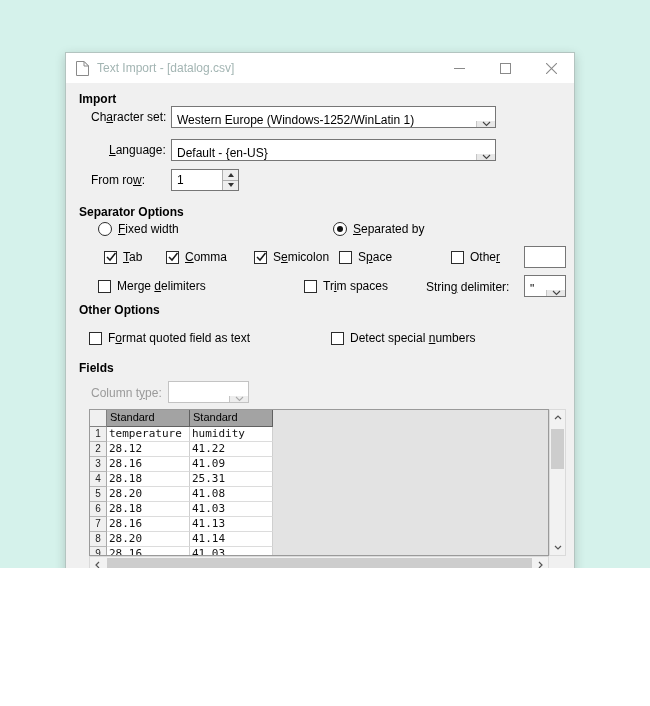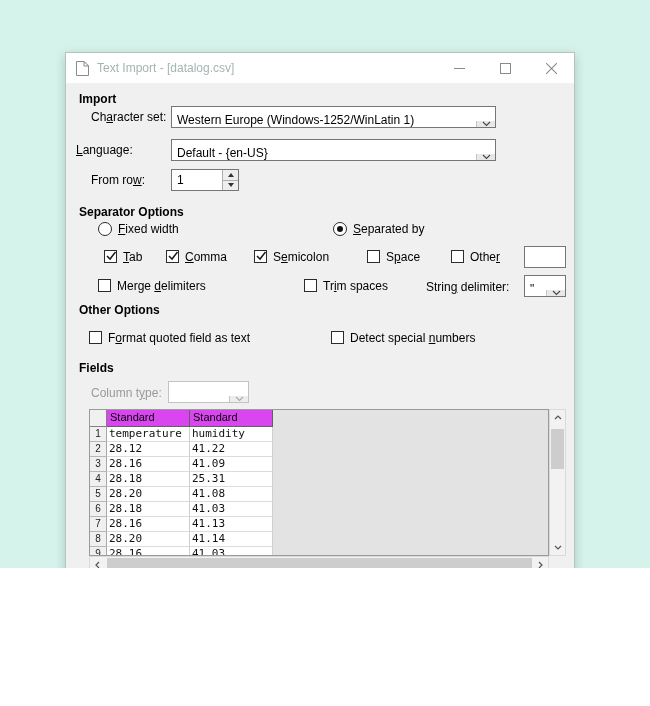--- a/index.html
+++ b/index.html
@@ -38,35 +38,35 @@
   
   .spinner { display:flex; width:68px; height:22px; background:#fff; border:1px solid #767676; }
   .spinner .val { flex:1; display:flex; align-items:center; padding-left:5px; font-size:12px; }
   .spinctl { width:16px; display:flex; flex-direction:column; border-left:1px solid #adadad; }
   .spinbtn { flex:1; background:#eeeeee; display:flex; align-items:center; justify-content:center; }
   .spinbtn + .spinbtn { border-top:1px solid #adadad; }
   .tri-up { width:0; height:0; border-left:3px solid transparent; border-right:3px solid transparent; border-bottom:4px solid #333; }
   .tri-dn { width:0; height:0; border-left:3px solid transparent; border-right:3px solid transparent; border-top:4px solid #333; }
 
   
-  .grp { display:inline-flex; align-items:flex-start; gap:6px; }
+  .grp { display:inline-flex; align-items:center; gap:6px; }
   .cb { width:13px; height:13px; background:#fff; border:1px solid #2b2b2b; position:relative; flex:0 0 auto; }
   .cb svg { position:absolute; left:0; top:-1px; visibility:hidden; }
   .cb.on svg { visibility:visible; }
   .radio { width:14px; height:14px; background:#fff; border:1px solid #2b2b2b; border-radius:50%; position:relative; flex:0 0 auto; }
   .radio.on::after { content:""; position:absolute; left:3px; top:3px; width:6px; height:6px; border-radius:50%; background:#111; }
 
   
   .preview { position:absolute; left:23px; top:356px; width:477px; height:164px; }
   .gridvp { position:absolute; left:0; top:0; width:460px; height:147px; background:#e3e3e3;
             border:1px solid #9a9a9a; overflow:hidden; }
   .hrow, .trow { display:flex; }
   .hrow { height:17px; }
   .corner { width:17px; background:#f0f0f0; border-right:1px solid #808080; border-bottom:1px solid #808080; flex:0 0 auto; }
-  .hcell { width:83px; background:#d946ef; border-right:1px solid #606060; border-bottom:1px solid #606060;
+  .hcell { width:83px; background:#a3a3a3; border-right:1px solid #606060; border-bottom:1px solid #606060;
            font-size:11px; padding:1px 0 0 3px; flex:0 0 auto; }
   .trow { height:15px; }
   .tnum { width:17px; background:#f0f0f0; border-right:1px solid #a8a8a8; border-bottom:1px solid #b8b8b8;
           font-size:10px; color:#222; text-align:center; line-height:14px; flex:0 0 auto; }
   .tcell { width:83px; background:#fff; border-right:1px solid #cfcfcf; border-bottom:1px solid #dcdcdc;
            font-family:"DejaVu Sans Mono", monospace; font-size:11px; line-height:14px; padding-left:2px;
            white-space:nowrap; overflow:hidden; flex:0 0 auto; color:#111; }
 
   
   .vscroll { position:absolute; right:0; top:0; width:17px; height:147px; background:#f2f2f2; border:1px solid #dadada; }
@@ -118,21 +118,21 @@
     <div class="abs lbl" style="left:25px; top:57px;">Ch<u>a</u>racter set:</div>
     <div class="combo abs" style="left:105px; top:53px; width:325px;">
       <span class="val">Western Europe (Windows-1252/WinLatin 1)</span>
       <span class="dd">
           <svg width="9" height="6" viewBox="0 0 9 6">
             <path d="M1 1 l3.5 3.5 L8 1" fill="none" stroke="#444" stroke-width="1.1"></path>
           </svg>
         </span>
     </div>
 
-    <div class="abs lbl" style="left:10px; top:90px;"><u>L</u>anguage:</div>
+    <div class="abs lbl" style="left:43px; top:90px;"><u>L</u>anguage:</div>
     <div class="combo abs" style="left:105px; top:86px; width:325px;">
       <span class="val">Default - {en-US}</span>
       <span class="dd">
           <svg width="9" height="6" viewBox="0 0 9 6">
             <path d="M1 1 l3.5 3.5 L8 1" fill="none" stroke="#444" stroke-width="1.1"></path>
           </svg>
         </span>
     </div>
 
     <div class="abs lbl" style="left:25px; top:120px;">From ro<u>w</u>:</div>
@@ -176,21 +176,21 @@
       <span class="lbl"><u>C</u>omma</span>
     </span>
     <span class="grp abs" style="left:188px; top:197px;">
       <span class="cb on">
           <svg width="12" height="12" viewBox="0 0 12 12">
             <path d="M2 6 l3 3 L10.5 2" fill="none" stroke="#1a1a1a" stroke-width="1.5"></path>
           </svg>
         </span>
       <span class="lbl">S<u>e</u>micolon</span>
     </span>
-    <span class="grp abs" style="left:301px; top:197px;">
+    <span class="grp abs" style="left:273px; top:197px;">
       <span class="cb"></span>
       <span class="lbl">S<u>p</u>ace</span>
     </span>
     <span class="grp abs" style="left:344px; top:197px;padding-left:41px;">
       <span class="cb"></span>
       <span class="lbl">Othe<u>r</u></span>
     </span>
     <div class="tinput abs" style="left:458px; top:193px; width:42px;"></div>
 
     <span class="grp abs" style="left:32px; top:226px;">

